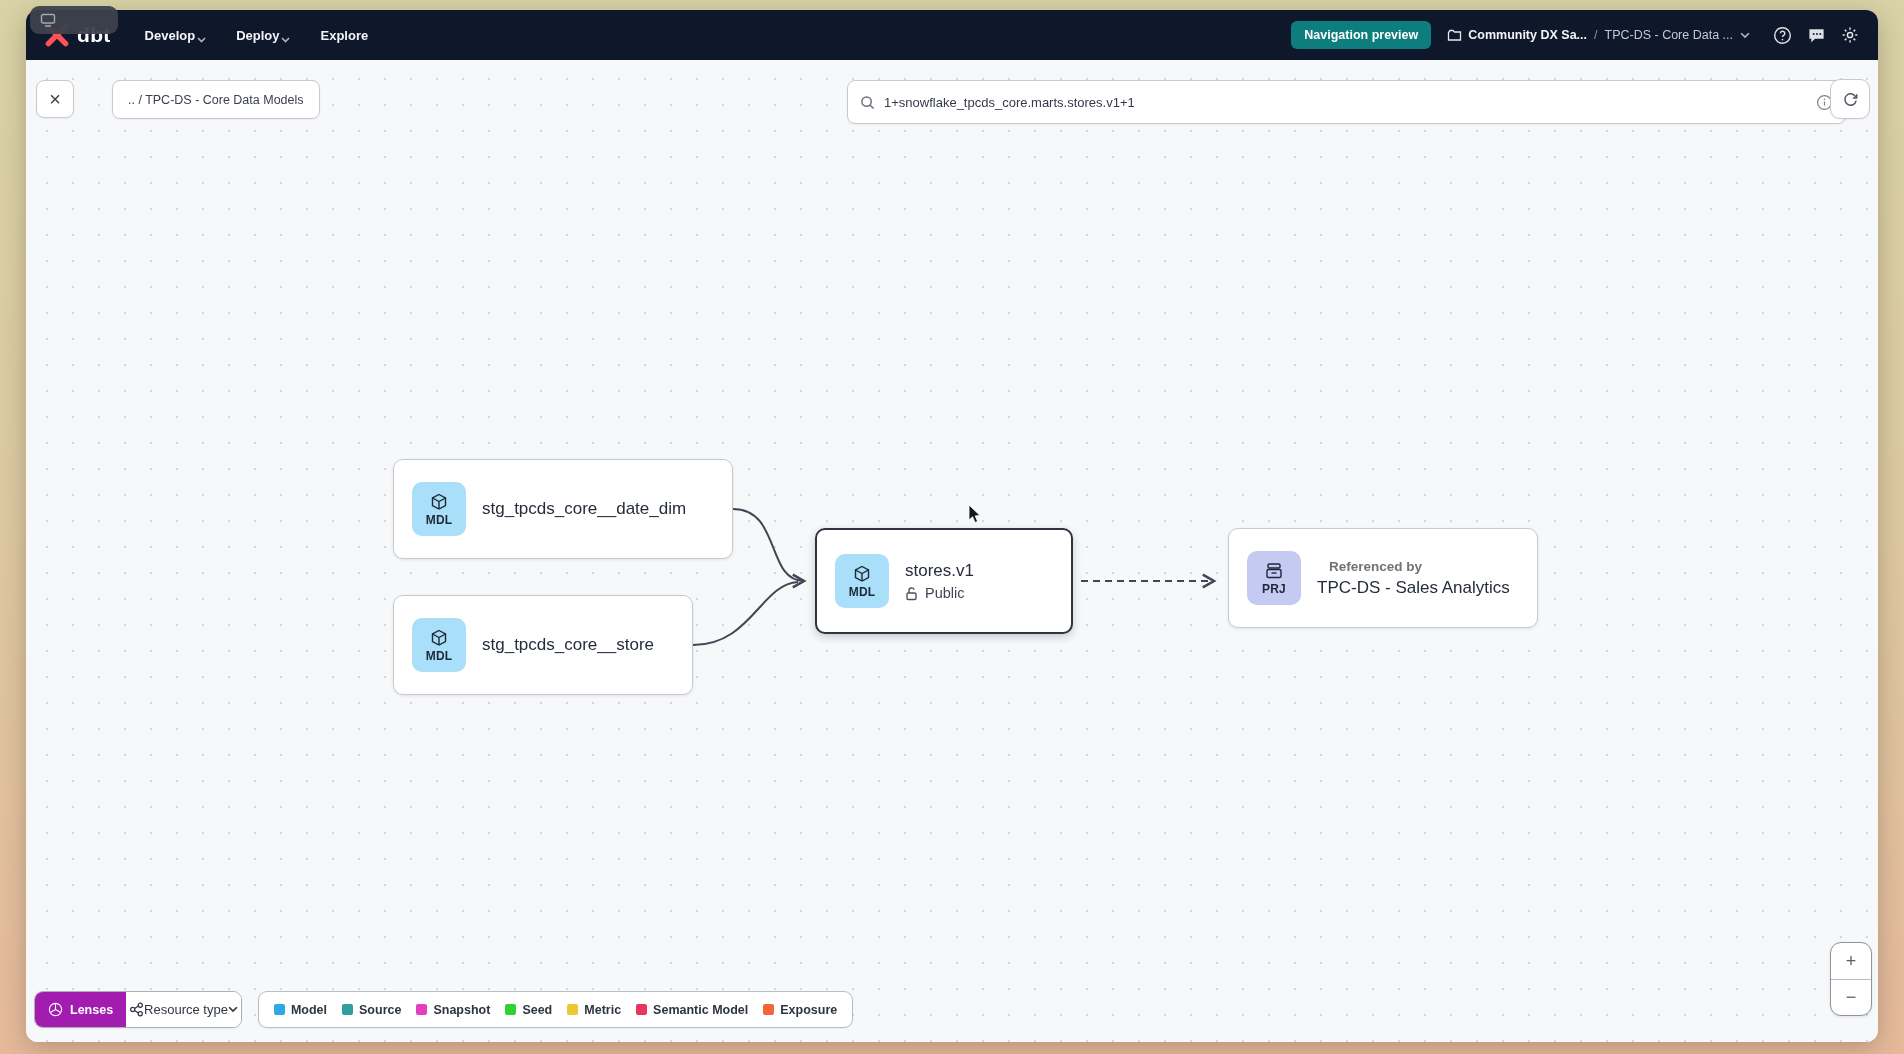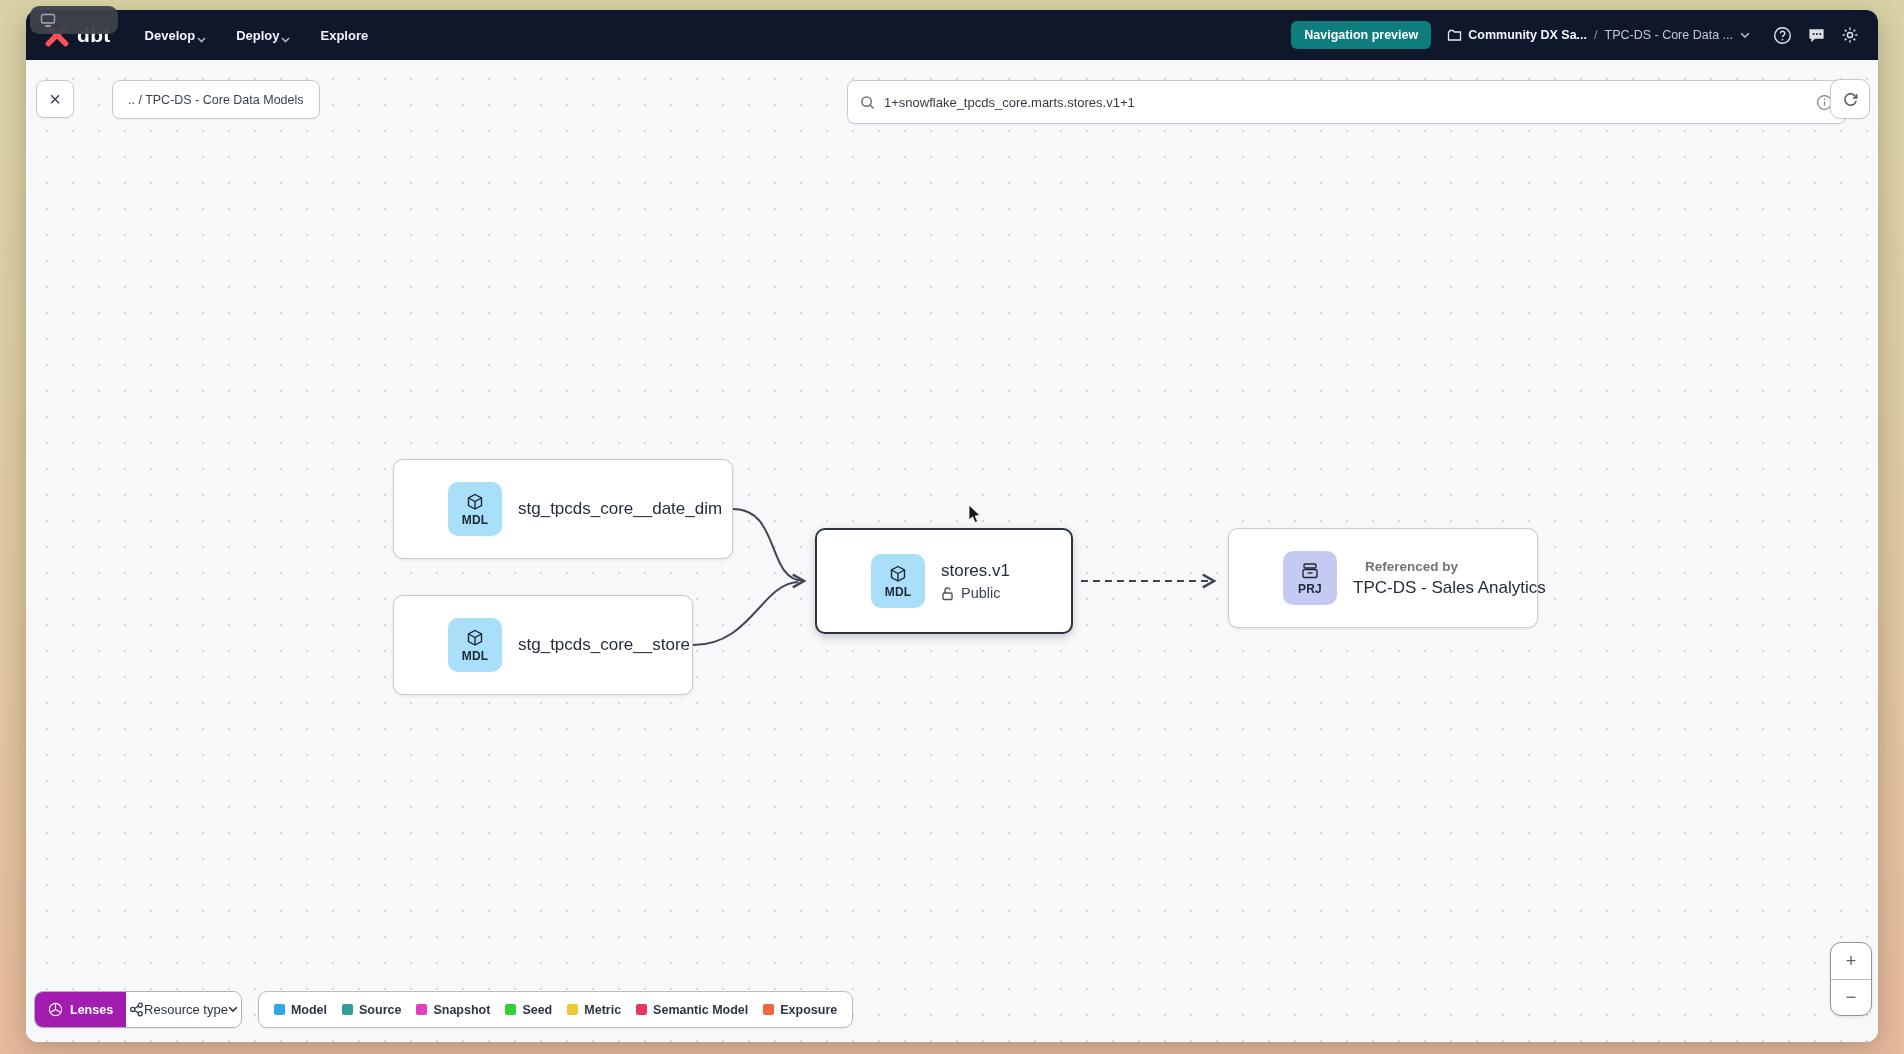--- a/index.html
+++ b/index.html
@@ -75,21 +75,21 @@
 
   
   .node {
     position:absolute; background:#fff; border:1px solid #c7cad0; border-radius:10px;
     display:flex; align-items:center; gap:16px; padding:0 18px;
     box-shadow:0 1px 3px rgba(25,30,40,.10); cursor:pointer;
   }
   .node.selected { border:2px solid #2d3440; box-shadow:0 3px 8px rgba(25,30,40,.22); }
   .res-badge {
     width:54px; height:54px; border-radius:10px; flex:0 0 auto;
-    display:flex; flex-direction:column; align-items:center; justify-content:center; gap:1px;margin-left:36px;
+    display:flex; flex-direction:column; align-items:center; justify-content:center; gap:1px;
   }
   .res-badge .badge-label { font-size:12px; font-weight:700; color:#1d2936; letter-spacing:.2px; }
   .node-title { font-size:17px; font-weight:500; color:#262d3a; white-space:nowrap; }
   .node-text-col { display:flex; flex-direction:column; gap:4px; }
   .access-row { display:flex; align-items:center; gap:6px; font-size:14.5px; color:#3f4553; }
   .node-subtitle { font-size:13.5px; font-weight:600; color:#737373;padding-left:12px; }
 
   .edges { position:absolute; left:0; top:0; pointer-events:none; }
   .cursor { position:absolute; left:942px; top:445px; pointer-events:none; }
 

